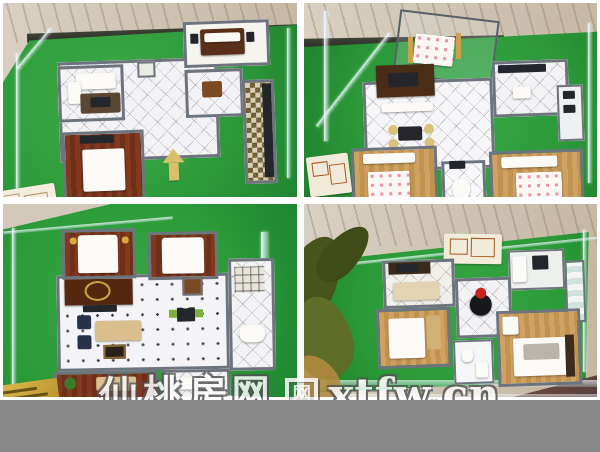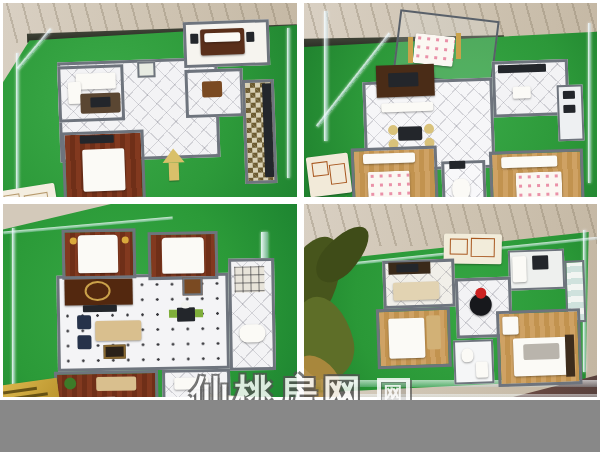--- a/index.html
+++ b/index.html
@@ -226,15 +226,16 @@
       <div class="ab mat" style="left:140px;top:90px;width:16px;height:18px;"></div>
       <div class="ab mat" style="left:150px;top:112px;width:56px;height:38px;"></div>
       <div class="ab" style="left:160px;top:118px;width:36px;height:16px;background:#b9b4ac;border-radius:2px;"></div>
       <div class="ab" style="left:202px;top:110px;width:9px;height:42px;background:#3d2c1c;"></div>
     </div>
   </div>
 
   <div id="wm">
     <span class="wmtx cjk">仙桃房网</span>
     <span class="wlogo">网</span>
+    <span class="wmtx dom">xtfw.cn</span>
   </div>
 
 </div>
 
 </body></html>

